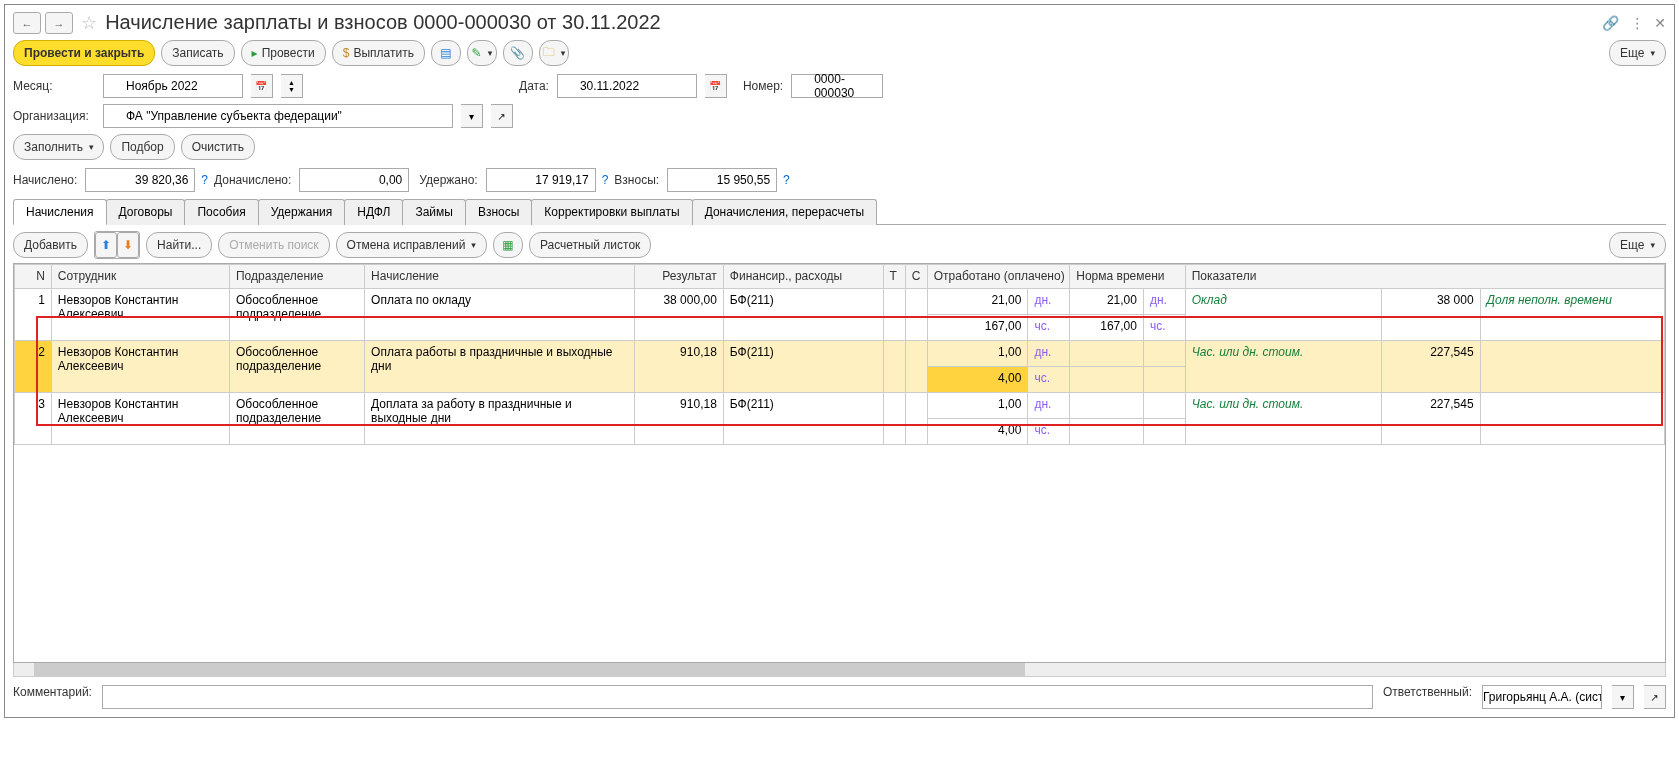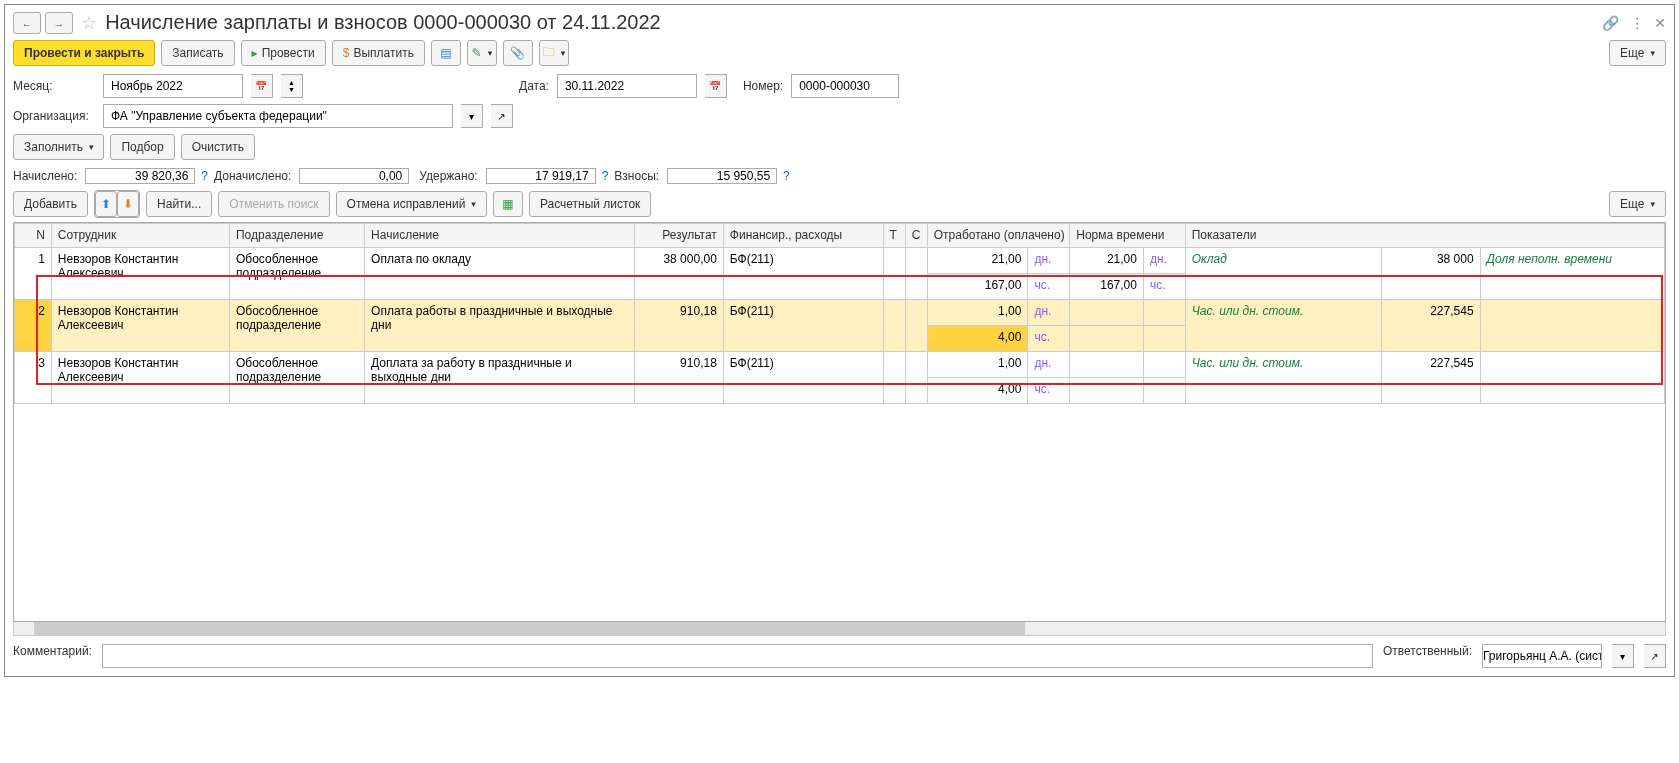--- a/index.html
+++ b/index.html
@@ -9,46 +9,46 @@
 
 .titlebar { display: flex; align-items: center; gap: 4px; margin-bottom: 6px; }
 .nav-btn { width: 28px; height: 22px; border: 1px solid #aaa; background: #f5f5f5; border-radius: 3px; display: flex; align-items: center; justify-content: center; cursor: pointer; color: #555; font-size: 11px; }
 .star-icon { color: #bbb; font-size: 18px; margin: 0 4px; cursor: pointer; }
 .window-title { font-size: 20px; color: #333; flex: 1; }
 .win-icons { display: flex; gap: 10px; color: #888; }
 .win-icons span { cursor: pointer; font-size: 14px; }
 
 
 .toolbar { display: flex; align-items: center; gap: 6px; margin-bottom: 8px; }
-.btn { height: 26px; padding: 0 10px; border: 1px solid #aaa; border-radius: 3px; background: #f5f5f5; cursor: pointer; display: inline-flex; align-items: center; gap: 4px; color: #333; }
+.btn { height: 26px; padding: 0 10px; border: 1px solid #aaa; border-radius: 12px; background: #f5f5f5; cursor: pointer; display: inline-flex; align-items: center; gap: 4px; color: #333; }
 .btn-yellow { background: #ffdd2d; border-color: #d4b000; font-weight: bold; }
 .btn-icon { width: 30px; padding: 0; justify-content: center; }
 .btn .ico { font-size: 12px; }
 .spacer { flex: 1; }
 .btn-more { }
 .caret { font-size: 9px; margin-left: 2px; }
 
 
 .form-row { display: flex; align-items: center; gap: 8px; margin-bottom: 6px; }
 .label { color: #333; }
 .label-w { width: 82px; }
-.input { height: 24px; border: 1px solid #aaa; padding: 0 7px; background: #fff; display: flex; align-items: center; }
+.input { height: 24px; border: 1px solid #aaa; padding: 0 22px; background: #fff; display: flex; align-items: center; }
 .input-sm { width: 140px; }
 .input-date { width: 140px; }
 .input-org { width: 350px; }
 .mini-btn { width: 22px; height: 24px; border: 1px solid #aaa; border-left: none; background: #f5f5f5; display: flex; align-items: center; justify-content: center; cursor: pointer; font-size: 10px; }
 .q-mark { color: #0066cc; cursor: pointer; }
 
 
 .toolbar2 { display: flex; gap: 6px; margin-bottom: 8px; }
 
 
 .totals { display: flex; align-items: center; gap: 6px; margin-bottom: 6px; }
 .totals .label { margin-right: 2px; }
-.tot-val { width: 110px; height: 16px; border: 1px solid #aaa; text-align: right; padding: 0 6px; display: flex; align-items: center; justify-content: flex-end; background: #fff; }
+.tot-val { width: 110px; height: 24px; border: 1px solid #aaa; text-align: right; padding: 0 6px; display: flex; align-items: center; justify-content: flex-end; background: #fff; }
 
 
 .tabs { display: flex; border-bottom: 1px solid #aaa; margin-bottom: 6px; }
 .tab { padding: 5px 12px; border: 1px solid #aaa; border-bottom: none; background: #f0f0f0; margin-right: -1px; cursor: pointer; border-radius: 3px 3px 0 0; position: relative; top: 1px;}
 .tab.active { background: #fff; border-bottom: 1px solid #fff; z-index: 1; }
 
 
 .table-toolbar { display: flex; align-items: center; gap: 6px; margin-bottom: 4px; }
 .arrow-btn { width: 22px; height: 26px; border: 1px solid #aaa; background: #f5f5f5; display:flex; align-items:center; justify-content:center; cursor:pointer; border-radius:3px; }
 .arrow-btn.up { color: #2a7de1; }
@@ -91,21 +91,21 @@
 </style>
 </head>
 <body>
 
 <div class="window">
 
   <div class="titlebar">
     <div class="nav-btn">←</div>
     <div class="nav-btn">→</div>
     <span class="star-icon">☆</span>
-    <div class="window-title">Начисление зарплаты и взносов 0000-000030 от 24.11.2022</div>
+    <div class="window-title">Начисление зарплаты и взносов 0000-000030 от 30.11.2022</div>
     <div class="win-icons">
       <span>🔗</span>
       <span>⋮</span>
       <span>✕</span>
     </div>
   </div>
 
   <div class="toolbar">
     <button class="btn btn-yellow">Провести и закрыть</button>
     <button class="btn">Записать</button>
@@ -145,21 +145,21 @@
       </div>
     <div class="mini-btn">📅</div>
     <div class="mini-btn" style="flex-direction:column;font-size:7px;line-height:7px">▲<br>▼</div>
     <div style="width:200px"></div>
     <span class="label">Дата:</span>
     <div class="input input-date">
         <span>30.11.2022</span>
       </div>
     <div class="mini-btn">📅</div>
     <span class="label" style="margin-left:8px">Номер:</span>
-    <div class="input" style="width:108px">
+    <div class="input" style="width:92px">
         <span>0000-000030</span>
       </div>
   </div>
 
   <div class="form-row">
     <span class="label label-w">Организация:</span>
     <div class="input input-org">
         <span>ФА "Управление субъекта федерации"</span>
       </div>
     <div class="mini-btn">▾</div>
@@ -182,20 +182,31 @@
     <span class="label">Доначислено:</span>
     <div class="tot-val">0,00</div>
     <span class="label" style="margin-left:4px">Удержано:</span>
     <div class="tot-val">17 919,17</div>
     <span class="q-mark">?</span>
     <span class="label">Взносы:</span>
     <div class="tot-val">15 950,55</div>
     <span class="q-mark">?</span>
   </div>
 
+  <div class="tabs">
+    <div class="tab active">Начисления</div>
+    <div class="tab">Договоры</div>
+    <div class="tab">Пособия</div>
+    <div class="tab">Удержания</div>
+    <div class="tab">НДФЛ</div>
+    <div class="tab">Займы</div>
+    <div class="tab">Взносы</div>
+    <div class="tab">Корректировки выплаты</div>
+    <div class="tab">Доначисления, перерасчеты</div>
+  </div>
 
   <div class="table-toolbar">
     <button class="btn">Добавить</button>
     <div style="display:flex; border:1px solid #aaa; border-radius:3px; overflow:hidden;">
       <div class="arrow-btn up">⬆</div>
       <div class="arrow-btn down" style="border-left:1px solid #aaa">⬇</div>
     </div>
     <button class="btn">Найти...</button>
     <button class="btn" style="color:#aaa">Отменить поиск</button>
     <button class="btn">

